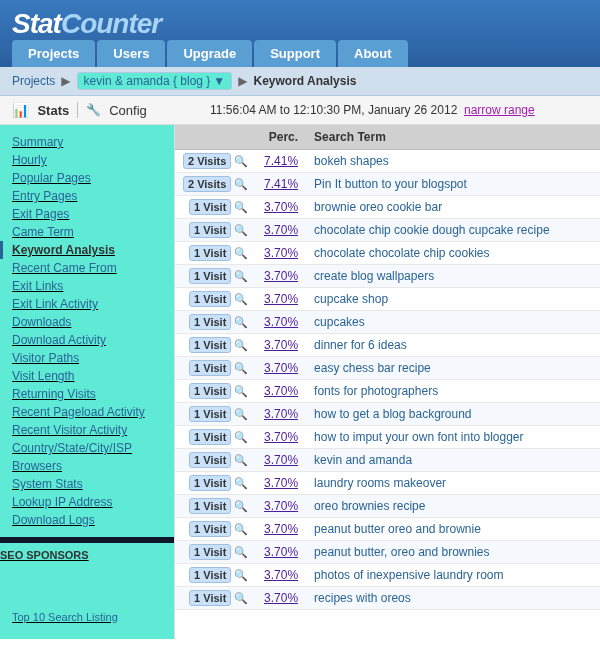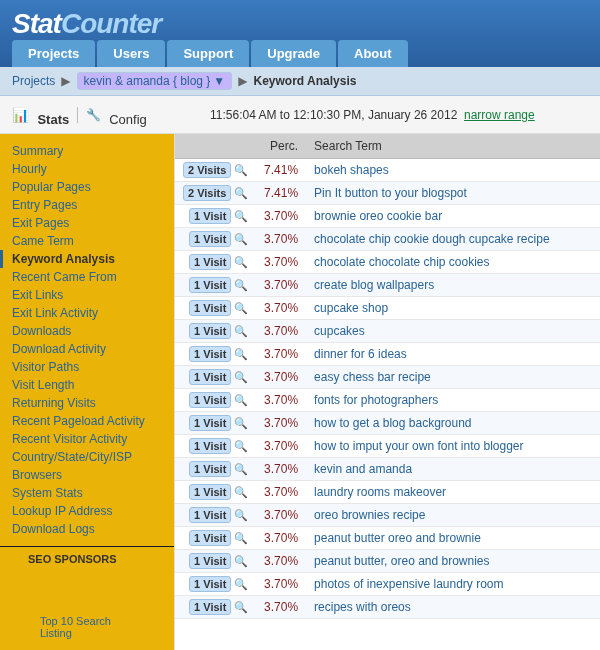--- a/index.html
+++ b/index.html
@@ -11,72 +11,72 @@
     .logo span { color: #a8d4f5; }
 
     
     .nav { display: flex; gap: 2px; align-items: flex-end; }
     .nav-item { padding: 6px 16px; border-radius: 4px 4px 0 0; background: #5a9fd4; color: #fff; cursor: pointer; font-size: 13px; font-weight: bold; }
 
     
     .breadcrumb { background: #d0dfee; padding: 5px 12px; display: flex; align-items: center; gap: 6px; font-size: 12px; color: #2a6496; border-bottom: 1px solid #b0c8e0; }
     .breadcrumb .sep { color: #666; }
     .breadcrumb .current { color: #333; font-weight: bold; }
-    .breadcrumb .project { background: #c4b5fd; border: 1px solid #b0c8e0; border-radius: 3px; padding: 1px 6px; color: #2a6496; display: flex; align-items: center; gap: 3px; }
+    .breadcrumb .project { background: #5eead4; border: 1px solid #b0c8e0; border-radius: 3px; padding: 1px 6px; color: #2a6496; display: flex; align-items: center; gap: 3px; }
 
     
     .toolbar { padding: 6px 12px; display: flex; align-items: center; gap: 10px; border-bottom: 1px solid #ddd; background: #f5f5f5; }
     .toolbar-left { display: flex; align-items: center; gap: 8px; }
     .stats-icon { color: #c0392b; font-size: 14px; }
-    .toolbar-label { color: #333; font-weight: bold; font-size: 13px; margin-top: 10px; }
+    .toolbar-label { color: #333; font-weight: bold; font-size: 13px; }
     .config-icon { color: #888; font-size: 12px; }
     .divider-v { width: 1px; height: 16px; background: #bbb; }
     .toolbar-time { color: #333; font-size: 12px; flex: 1; text-align: center; }
-    .narrow-link { color: #15803d; text-decoration: underline; }
+    .narrow-link { color: #a21caf; text-decoration: underline; }
 
     
     .main { display: flex; }
 
     
-    .sidebar { width: 175px; min-width: 175px; border-right: 1px solid #ddd; padding: 8px 0; background: #eab308; font-size: 12px; }
+    .sidebar { width: 175px; min-width: 175px; border-right: 1px solid #ddd; padding: 8px 0; background: #5eead4; font-size: 12px; text-decoration: underline; }
     .sidebar a, .sidebar-item { display: block; padding: 2px 12px; color: #2a6496; text-decoration: none; cursor: pointer; }
     .sidebar-section-header { padding: 2px 12px; color: #333; font-weight: bold; border-left: 3px solid #2a6496; margin-left: 0; }
     .sidebar-active { font-weight: bold; color: #333; border-left: 3px solid #2a6496; padding-left: 9px; }
     .sidebar-sub { padding-left: 18px; }
-    .seo-sponsors { margin-top: 8px; padding: 6px 28px; border-top: 1px solid #0f172a; }
+    .seo-sponsors { margin-top: 8px; padding: 6px 0; border-top: 6px solid #0f172a; }
     .seo-title { font-weight: bold; font-size: 11px; color: #333; text-transform: uppercase; }
     .seo-link { color: #2a6496; text-decoration: underline; font-size: 11px; cursor: pointer; margin-top: 48px; }
 
     
     .content { flex: 1; padding: 0; overflow-x: auto; }
     .data-table { width: 100%; border-collapse: collapse; font-size: 12px; }
     .data-table thead tr { background: #d0d0d0; }
-    .data-table thead th { padding: 5px 8px; text-align: left; font-weight: normal; color: #333; border-bottom: 1px solid #bbb; }
+    .data-table thead th { padding: 5px 8px; text-align: left; font-weight: bold; color: #333; border-bottom: 1px solid #bbb; }
     .data-table thead th.perc { text-align: right; }
     .data-table tbody tr { border-bottom: 1px solid #e8e8e8; }
     .data-table tbody tr:nth-child(even) { background: #f5f8fc; }
     .data-table tbody tr:nth-child(odd) { background: #ffffff; }
     .data-table td { padding: 3px 8px; color: #333; vertical-align: middle; }
     .visit-badge { background: #c8e0f8; border: 1px solid #a0c0e0; border-radius: 3px; padding: 1px 4px; color: #333; font-size: 11px; display: inline-block; white-space: nowrap; font-weight: bold; }
     .search-term-link { color: #2a6496; text-decoration: none; }
     .magnifier { display: inline-block; color: #888; margin-left: 3px; font-size: 11px; }
     td.td-visits { white-space: nowrap; text-align: right; width: 60px; }
-    td.td-perc { text-align: center; width: 50px; color: #7f1d1d; }
+    td.td-perc { text-align: center; width: 50px; color: #4c1d95; text-decoration: underline; }
     td.td-term { color: #2a6496; }
   </style>
 </head>
 <body>
 
 <div class="header">
   <div class="logo">Stat<span>Counter</span></div>
   <div class="nav">
     <div class="nav-item">Projects</div>
     <div class="nav-item">Users</div>
+    <div class="nav-item">Upgrade</div>
     <div class="nav-item">Support</div>
-    <div class="nav-item">Upgrade</div>
     <div class="nav-item">About</div>
   </div>
 </div>
 
 <div class="breadcrumb">
   <a style="color:#2a6496;text-decoration:none;">Projects</a>
   <span class="sep">▶</span>
   <div class="project">
     <span>kevin &amp; amanda { blog }</span>
     <span>▼</span>

